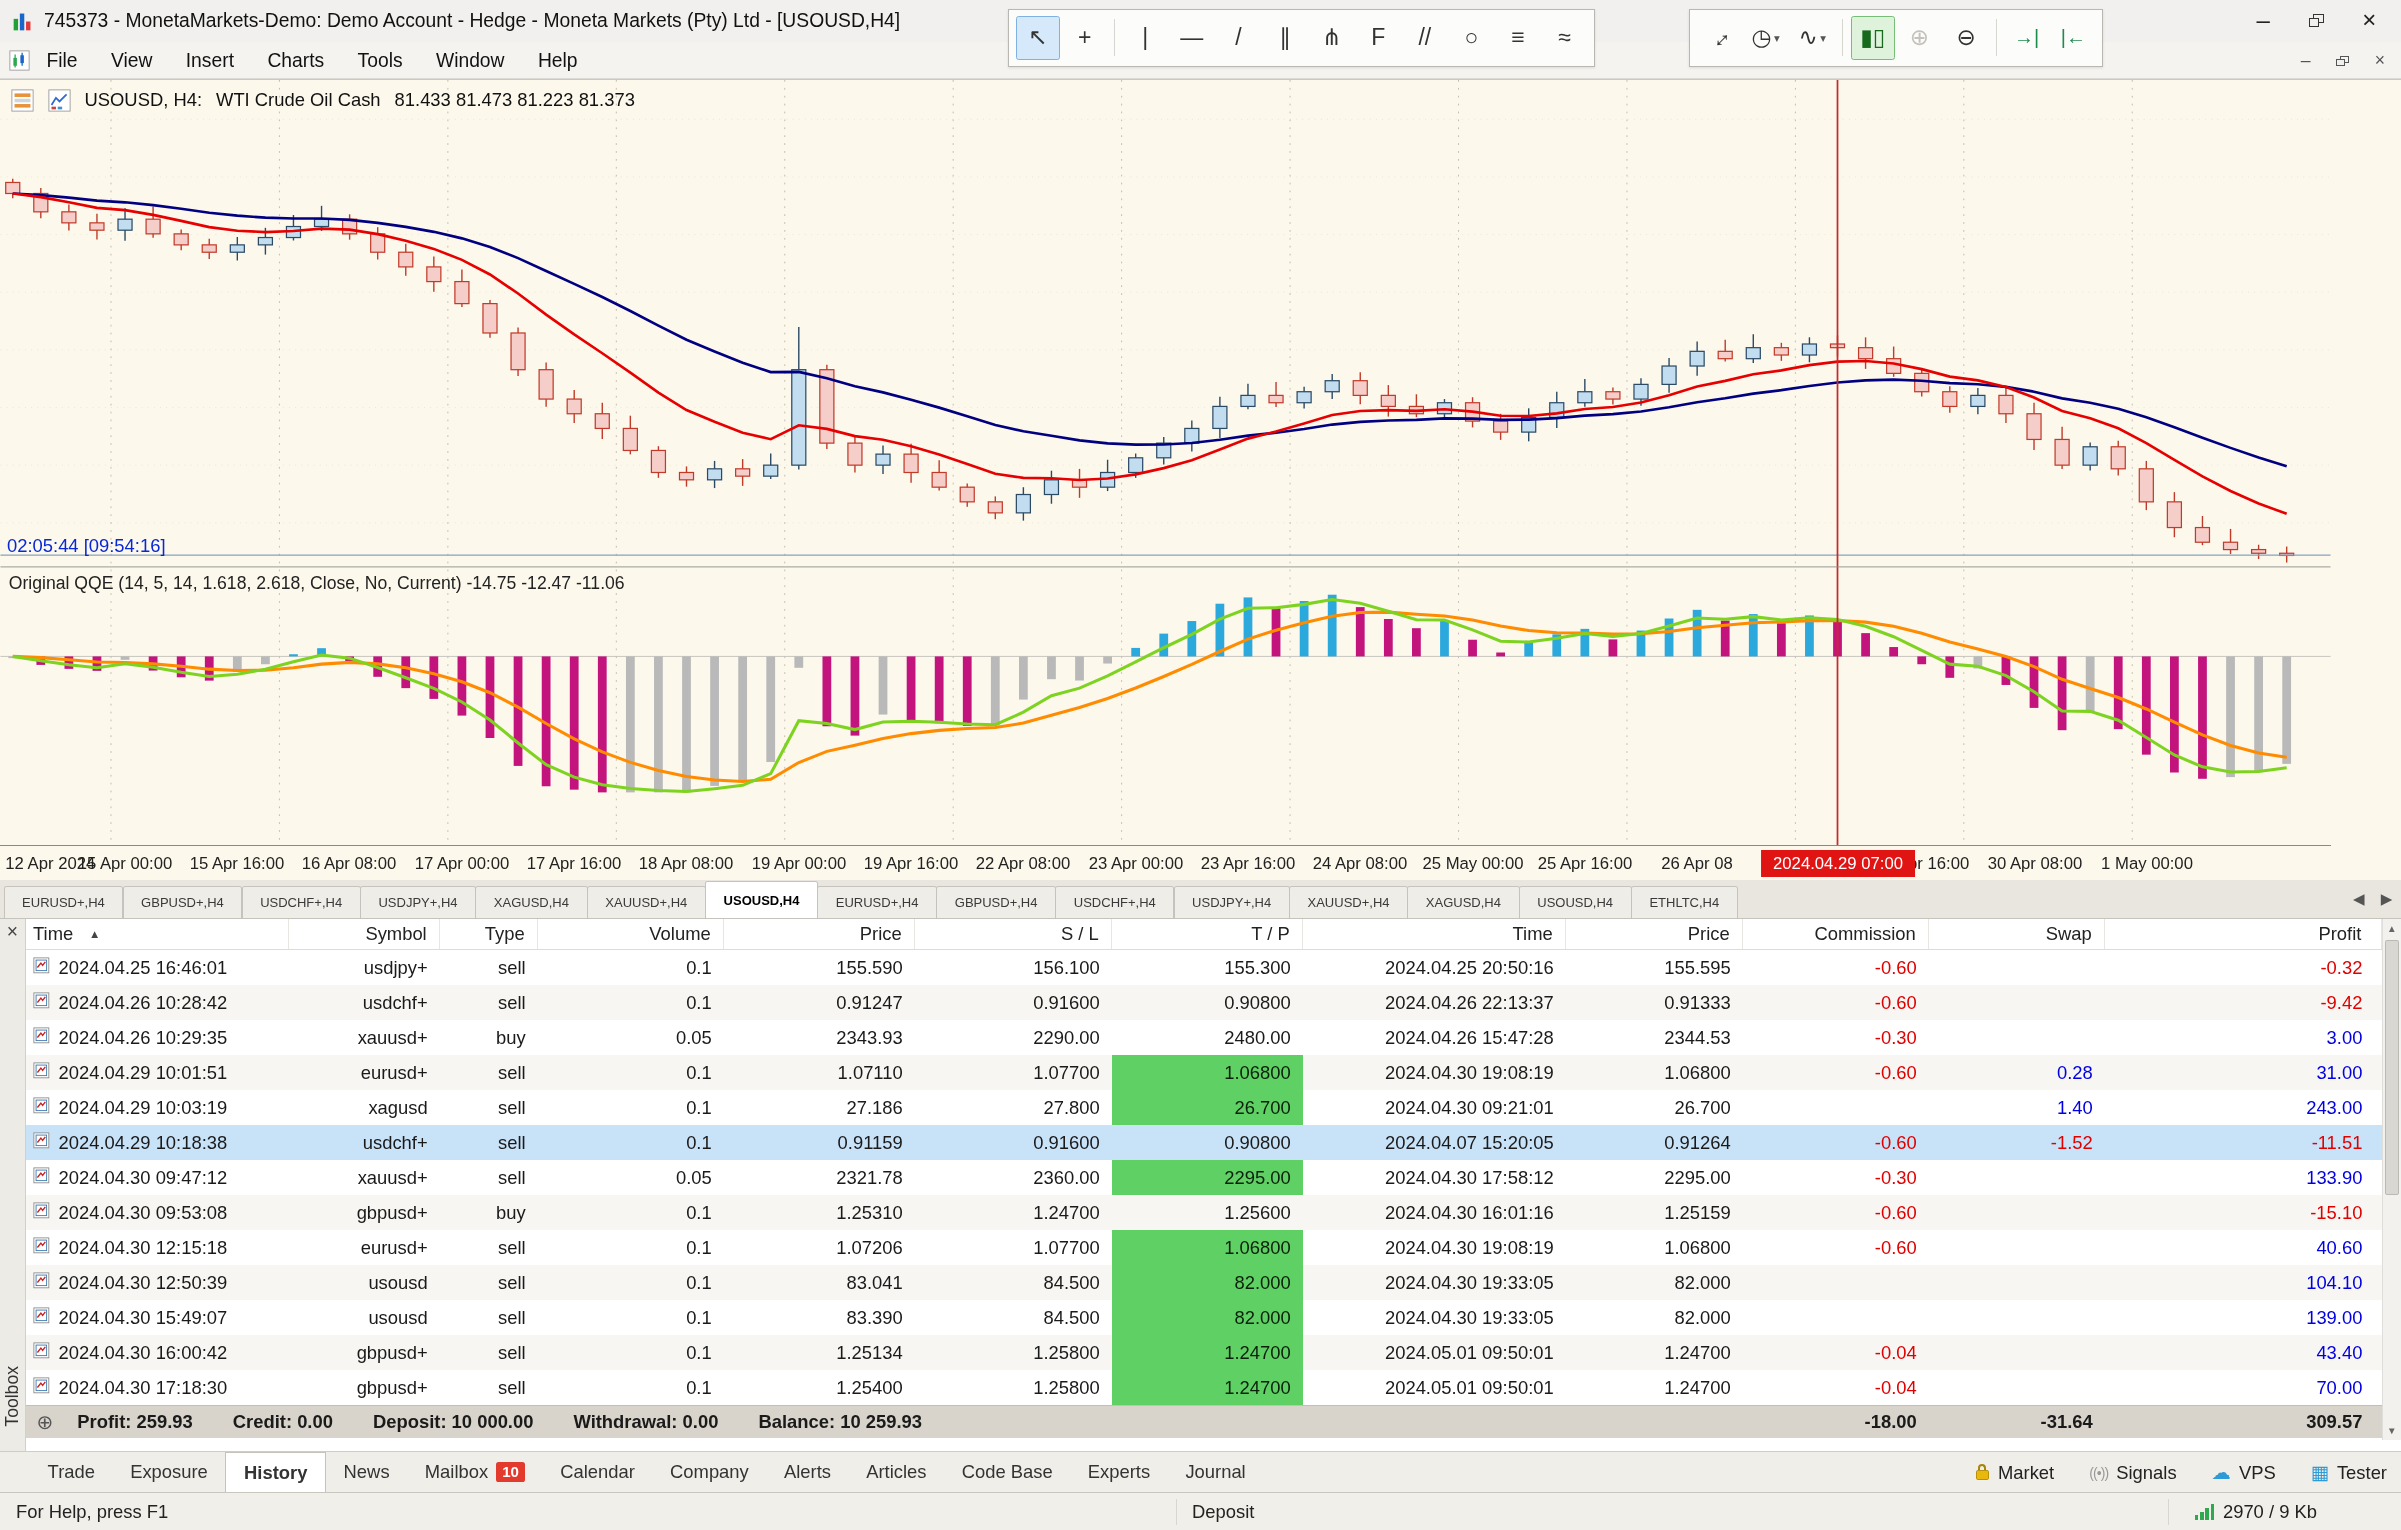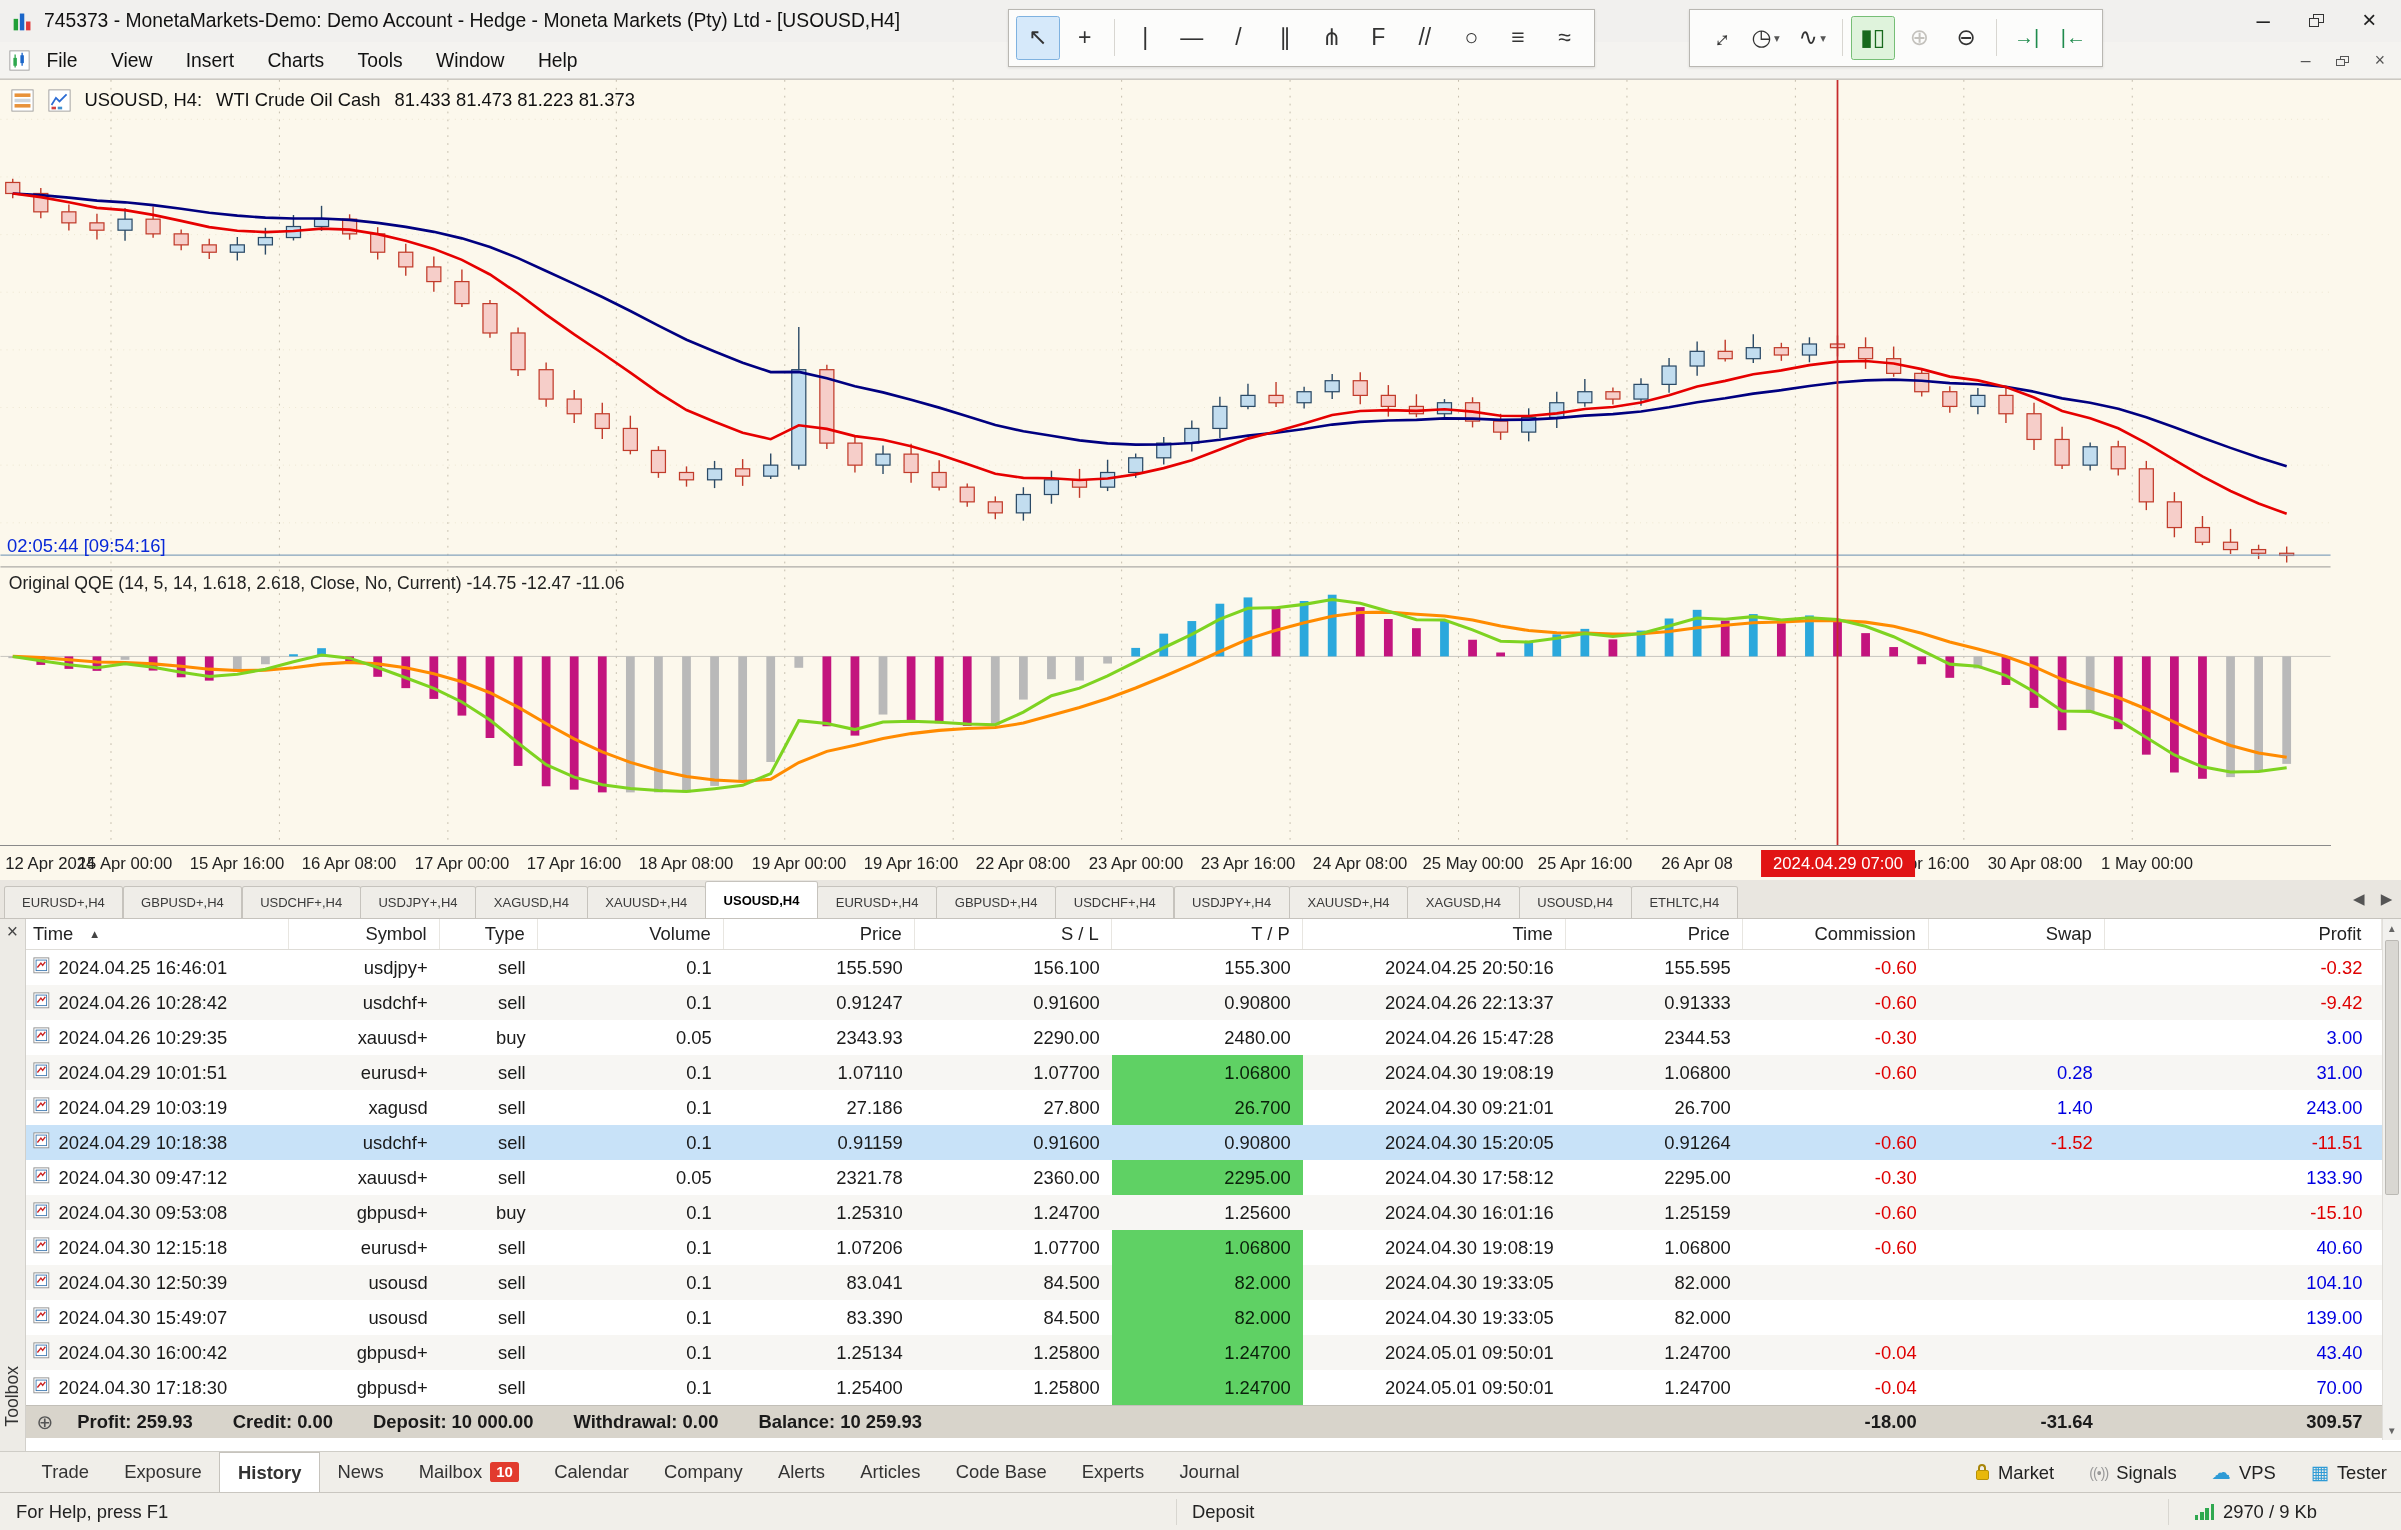--- a/index.html
+++ b/index.html
@@ -78,21 +78,21 @@
 .pos{color:#0000E0}
 .neg{color:#DF0000}
 .sort{font-size:11.4px;color:#444;margin-left:7px}
 .trow.summary{background:#D8D4CB;font-weight:bold;height:33px;border-top:0.9px solid #C2BFB8;margin-top:0px}
 .sleft{grid-column:1/10;display:flex;align-items:center;gap:40px;padding-left:10.5px;justify-content:flex-start}
 .sum-icon{font-weight:normal;color:#555;font-size:20px;margin-right:-16px}
 .tb-scroll{position:absolute;right:0;top:0;width:19.3px;height:521px;background:#F2F1EE;border-left:0.9px solid #E0DEDA}
 .sarrow{height:19.3px;text-align:center;font-size:9.7px;line-height:19.3px;color:#666}
 .sarrow.bottom{position:absolute;bottom:0;width:100%}
 .sthumb{position:absolute;top:21px;left:1.8px;right:1.8px;height:255px;background:#D9D7D2;border:0.9px solid #BBB9B4;border-radius:1.8px}
-.tb-tabs{position:absolute;left:0;bottom:0;width:100%;height:41px;background:#F0EEE9;border-top:0.9px solid #CFCDC7;display:flex;align-items:flex-end;padding-left:24px}
+.tb-tabs{position:absolute;left:0;bottom:0;width:100%;height:41px;background:#F0EEE9;border-top:0.9px solid #CFCDC7;display:flex;align-items:flex-end;padding-left:30px}
 .ttab{padding:0 17.6px;height:40px;line-height:40px;font-size:18.4px;color:#333;display:flex;align-items:center;gap:8px;white-space:nowrap}
 .ttab.active{background:#fff;border:0.9px solid #C6C3BD;border-bottom:none;font-weight:bold}
 .badge{background:#E23B2E;color:#fff;font-size:15px;line-height:20px;padding:0 6.1px;border-radius:2.6px;font-weight:bold}
 .tb-right{position:absolute;right:14px;top:0;display:flex;gap:35px;align-items:center;height:41px}
 .tr-item{display:flex;gap:8px;align-items:center;font-size:18.4px;color:#222}
 .icon-glyph{font-size:19.3px}
 .lock{display:inline-block;width:15px;position:relative;top:-0.9px}
 .lock .shackle{width:8px;height:7px;border:2.2px solid #A8860B;border-bottom:none;border-radius:4.4px 4.4px 0 0;margin:0 auto -0.9px}
 .lock .body{width:13px;height:9.7px;background:#E8B80C;border:0.9px solid #B8930A;border-radius:1.8px;margin:0 auto}
 
@@ -856,21 +856,21 @@
           <div class="tcell">
             <span>0.91159</span>
           </div>
           <div class="tcell">
             <span>0.91600</span>
           </div>
           <div class="tcell">
             <span>0.90800</span>
           </div>
           <div class="tcell">
-            <span>2024.04.30 15:20:05</span>
+            <span>2024.04.07 15:20:05</span>
           </div>
           <div class="tcell">
             <span>0.91264</span>
           </div>
           <div class="tcell">
             <span class="neg">-0.60</span>
           </div>
           <div class="tcell">
             <span class="neg">-1.52</span>
           </div>

